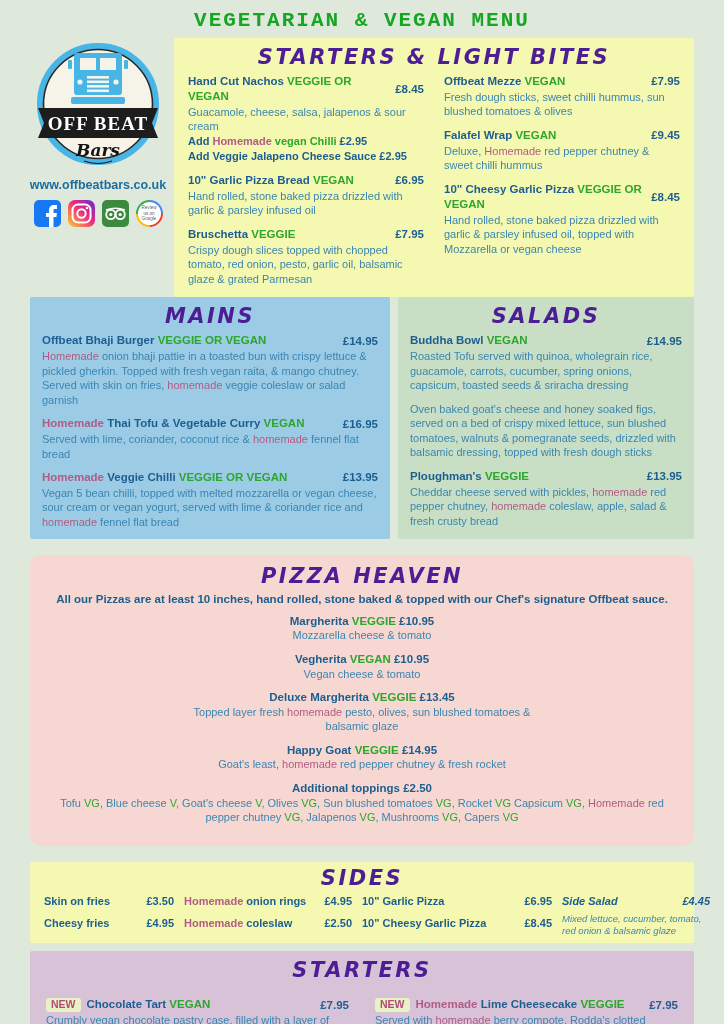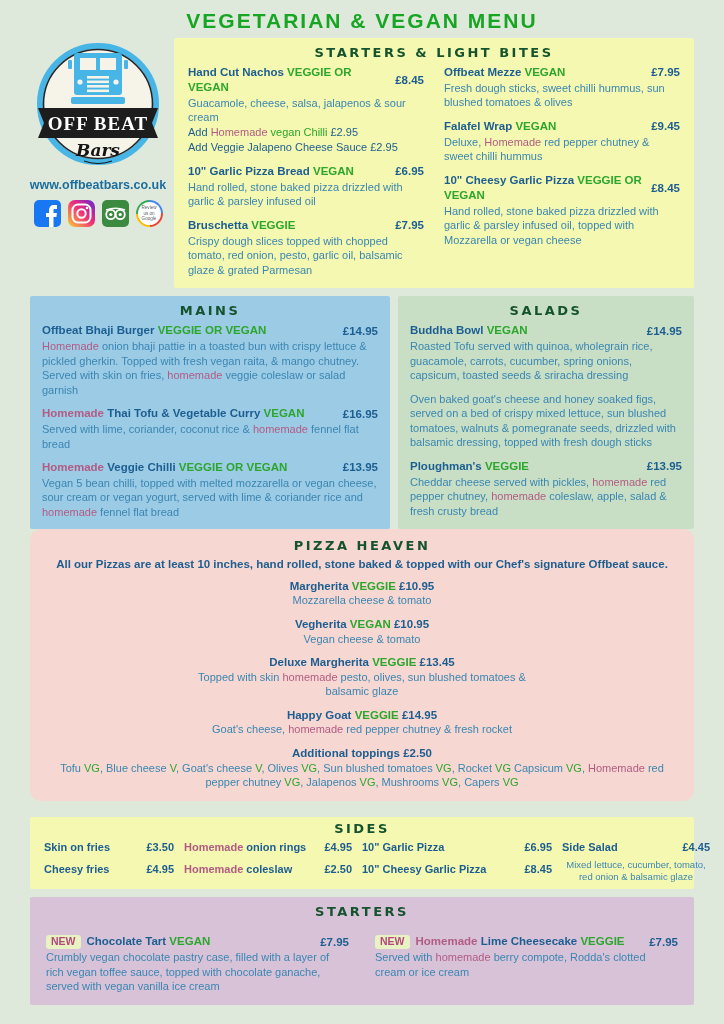--- a/index.html
+++ b/index.html
@@ -1,70 +1,70 @@
 <!DOCTYPE html>
 <html><head>
 <meta charset="utf-8">
 <style>
   html,body{margin:0;padding:0;}
   .page{width:724px;height:1024px;background:#dfe9db;overflow:hidden;
         font-family:"Liberation Sans",sans-serif;-webkit-font-smoothing:antialiased;}
-  .page-title{text-align:center;padding-top:9px;height:29px;font-family:Liberation Sans, sans-serif;
+  .page-title{text-align:center;padding-top:9px;height:29px;font-family:Liberation Mono, monospace;
         font-weight:800;font-size:21px;letter-spacing:2px;color:#17a524;}
   .content{margin:0 30px;}
   .top-row{display:flex;gap:8px;align-items:flex-start;}
   .brand-col{width:136px;display:flex;flex-direction:column;align-items:center;flex:none;}
   .logo-svg{width:132px;height:132px;margin-top:2px;}
   .website{font-size:12.5px;font-weight:bold;color:#1d6e9e;margin-top:6px;white-space:nowrap;cursor:pointer;}
   .social-row{display:flex;gap:7px;margin-top:8px;align-items:center;}
   .icon{width:27px;height:27px;border-radius:5px;flex:none;cursor:pointer;}
   .icon svg{display:block;width:100%;height:100%;}
   .icon-fb{background:#1877f2;}
   .icon-ig{background:linear-gradient(45deg,#f9ce34,#ee2a7b 55%,#6228d7);border-radius:7px;}
   .icon-ta{background:#3c8a40;}
   .icon-google{width:27px;height:27px;border-radius:50%;flex:none;cursor:pointer;
         background:conic-gradient(#4285F4 0 25%,#EA4335 25% 50%,#FBBC05 50% 75%,#34A853 75% 100%);
         display:flex;align-items:center;justify-content:center;}
   .icon-google-inner{width:23px;height:23px;border-radius:50%;background:#fff;
         display:flex;align-items:center;justify-content:center;}
   .google-label{font-size:4.6px;line-height:1.25;color:#5f6368;text-align:center;width:18px;}
   .panel{border-radius:2px;}
-  .sec-title{text-align:center;color:#14532d;font-family:"DejaVu Sans",sans-serif;font-weight:800;
-        font-size:13px;letter-spacing:2.5px;margin-bottom:5px;}
+  .sec-title{text-align:center;color:#4c1d95;font-family:"DejaVu Sans",sans-serif;font-weight:800;
+        font-size:21px;letter-spacing:2.5px;margin-bottom:5px;font-style:italic;}
   .panel-starters{flex:1;background:#f5f8b0;padding:7px 14px 2px;}
   .cols2{display:flex;gap:20px;}
   .col{flex:1;min-width:0;}
   .menu-item{margin-bottom:9px;}
   .item-head{display:flex;justify-content:space-between;align-items:center;gap:8px;}
   .item-name{font-weight:bold;color:#1d5e91;font-size:11.5px;line-height:1.3;}
   .item-price{font-weight:bold;color:#1d5e91;font-size:11.5px;white-space:nowrap;}
   .item-desc{color:#3a86b2;font-size:11px;line-height:1.32;margin-top:1px;}
-  .item-extra{font-weight:normal;color:#1d5e91;font-size:11px;line-height:1.35;}
+  .item-extra{font-weight:bold;color:#1d5e91;font-size:11px;line-height:1.35;}
   .seg-green{color:#2ca62c;}
   .seg-pink{color:#b25c84;}
   .new-badge{display:inline-block;background:#e9f2c2;color:#b2497a;font-weight:bold;font-size:10.5px;
         padding:0 5px;border-radius:3px;margin-right:6px;}
-  .mid-row{display:flex;gap:8px;margin-top:8px;}
+  .mid-row{display:flex;gap:8px;margin-top:0;}
   .panel-mains{width:336px;flex:none;background:#9ccbe6;padding:7px 12px 0;}
   .panel-salads{flex:1;background:#c8dfc5;padding:7px 12px 0;}
-  .panel-pizza{background:#f7d7d1;margin-top:0;padding:9px 12px 3px;text-align:center;border-radius:11px;}
+  .panel-pizza{background:#f7d7d1;margin-top:16px;padding:9px 12px 13px;text-align:center;border-radius:11px;}
   .pizza-sub{font-weight:bold;color:#1d5e91;font-size:11.5px;margin:2px 0 9px;}
   .pizza-item{margin-bottom:9px;}
   .pizza-name{font-weight:bold;color:#1d5e91;font-size:11.5px;line-height:1.3;}
   .pizza-desc{color:#3a86b2;font-size:11px;line-height:1.3;max-width:340px;margin:0 auto;}
   .pizza-desc.wide{max-width:620px;}
   .panel-sides{background:#f5f8b0;margin-top:16px;padding:4px 14px 1px;}
   .sides-grid{display:flex;justify-content:space-between;gap:10px;}
   .side-col-0{width:130px;flex:none;}
   .side-col-1{width:168px;flex:none;}
   .side-col-2{width:190px;flex:none;}
-  .side-col-3{width:148px;flex:none;}
+  .side-col-3{width:148px;flex:none;font-style:italic;}
   .side-row{display:flex;justify-content:space-between;gap:14px;font-size:11px;font-weight:bold;
         color:#1d5e91;margin-bottom:8px;line-height:1.25;}
-  .side-desc{font-size:9.5px;color:#3a86b2;font-weight:normal;line-height:1.22;margin:-4px 0 6px;text-align:center;}
+  .side-desc{font-size:9.5px;color:#3a86b2;font-weight:normal;line-height:1.22;margin:-4px 0 6px;}
   .panel-desserts{background:#d7c2d8;margin-top:8px;padding:7px 16px 2px;}
   .desserts-cols{display:flex;gap:26px;margin-top:15px;}
 </style>
 </head>
 <body>
 
 <div class="page">
   <div class="page-title">VEGETARIAN &amp; VEGAN MENU</div>
   <div class="content">
 
@@ -237,25 +237,25 @@
           <div class="pizza-item">
             <div class="pizza-name"><span>Margherita </span><span class="seg-green">VEGGIE</span><span> £10.95</span></div>
             <div class="pizza-desc"><span>Mozzarella cheese &amp; tomato</span></div>
           </div>
           <div class="pizza-item">
             <div class="pizza-name"><span>Vegherita </span><span class="seg-green">VEGAN</span><span> £10.95</span></div>
             <div class="pizza-desc"><span>Vegan cheese &amp; tomato</span></div>
           </div>
           <div class="pizza-item">
             <div class="pizza-name"><span>Deluxe Margherita </span><span class="seg-green">VEGGIE</span><span> £13.45</span></div>
-            <div class="pizza-desc"><span>Topped with skin </span><span class="seg-pink">homemade</span><span> pesto, olives, sun blushed tomatoes &amp; balsamic glaze</span></div>
+            <div class="pizza-desc"><span>Topped layer fresh </span><span class="seg-pink">homemade</span><span> pesto, olives, sun blushed tomatoes &amp; balsamic glaze</span></div>
           </div>
           <div class="pizza-item">
             <div class="pizza-name"><span>Happy Goat </span><span class="seg-green">VEGGIE</span><span> £14.95</span></div>
-            <div class="pizza-desc"><span>Goat's cheese, </span><span class="seg-pink">homemade</span><span> red pepper chutney &amp; fresh rocket</span></div>
+            <div class="pizza-desc"><span>Goat's least, </span><span class="seg-pink">homemade</span><span> red pepper chutney &amp; fresh rocket</span></div>
           </div>
           <div class="pizza-item">
             <div class="pizza-name"><span>Additional toppings £2.50</span></div>
             <div class="pizza-desc wide"><span>Tofu </span><span class="seg-green">VG</span><span>, Blue cheese </span><span class="seg-green">V</span><span>, Goat's cheese </span><span class="seg-green">V</span><span>, Olives </span><span class="seg-green">VG</span><span>, Sun blushed tomatoes </span><span class="seg-green">VG</span><span>, Rocket </span><span class="seg-green">VG</span><span> Capsicum </span><span class="seg-green">VG</span><span>, </span><span class="seg-pink">Homemade</span><span> red pepper chutney </span><span class="seg-green">VG</span><span>, Jalapenos </span><span class="seg-green">VG</span><span>, Mushrooms </span><span class="seg-green">VG</span><span>, Capers </span><span class="seg-green">VG</span></div>
           </div>
         </div>
     </div>
 
     <div class="panel panel-sides">
       <div class="sec-title">SIDES</div>

